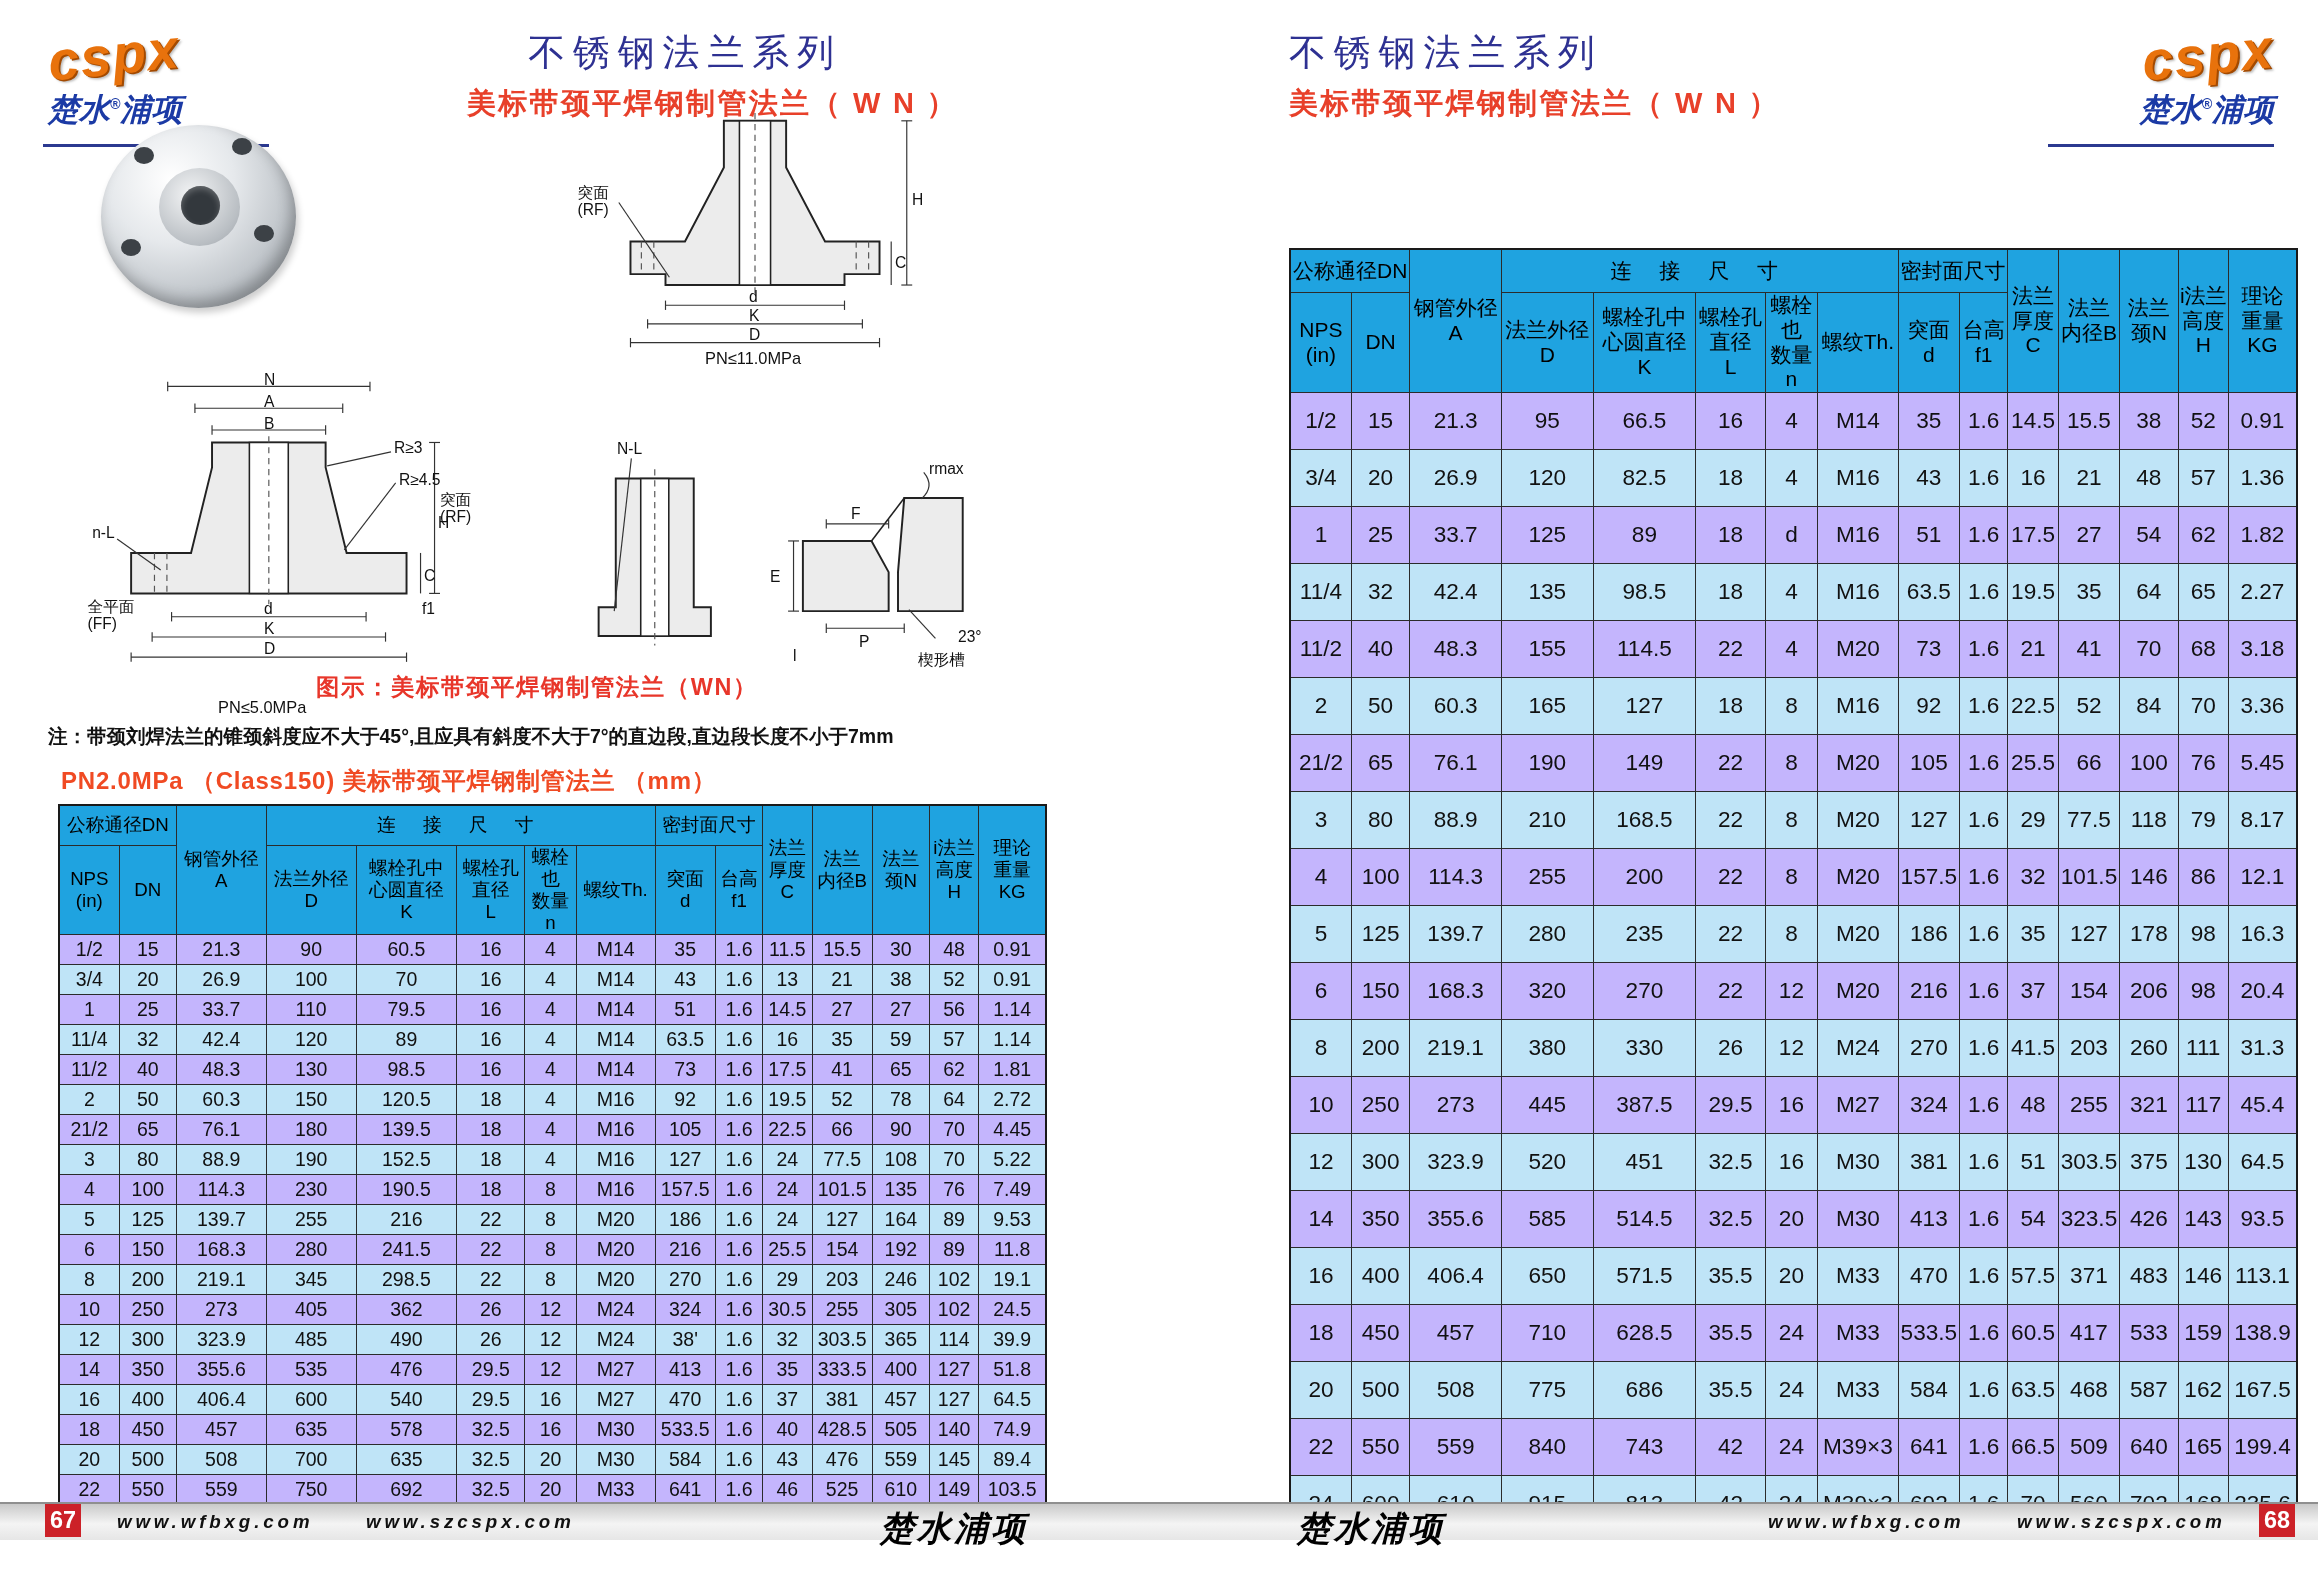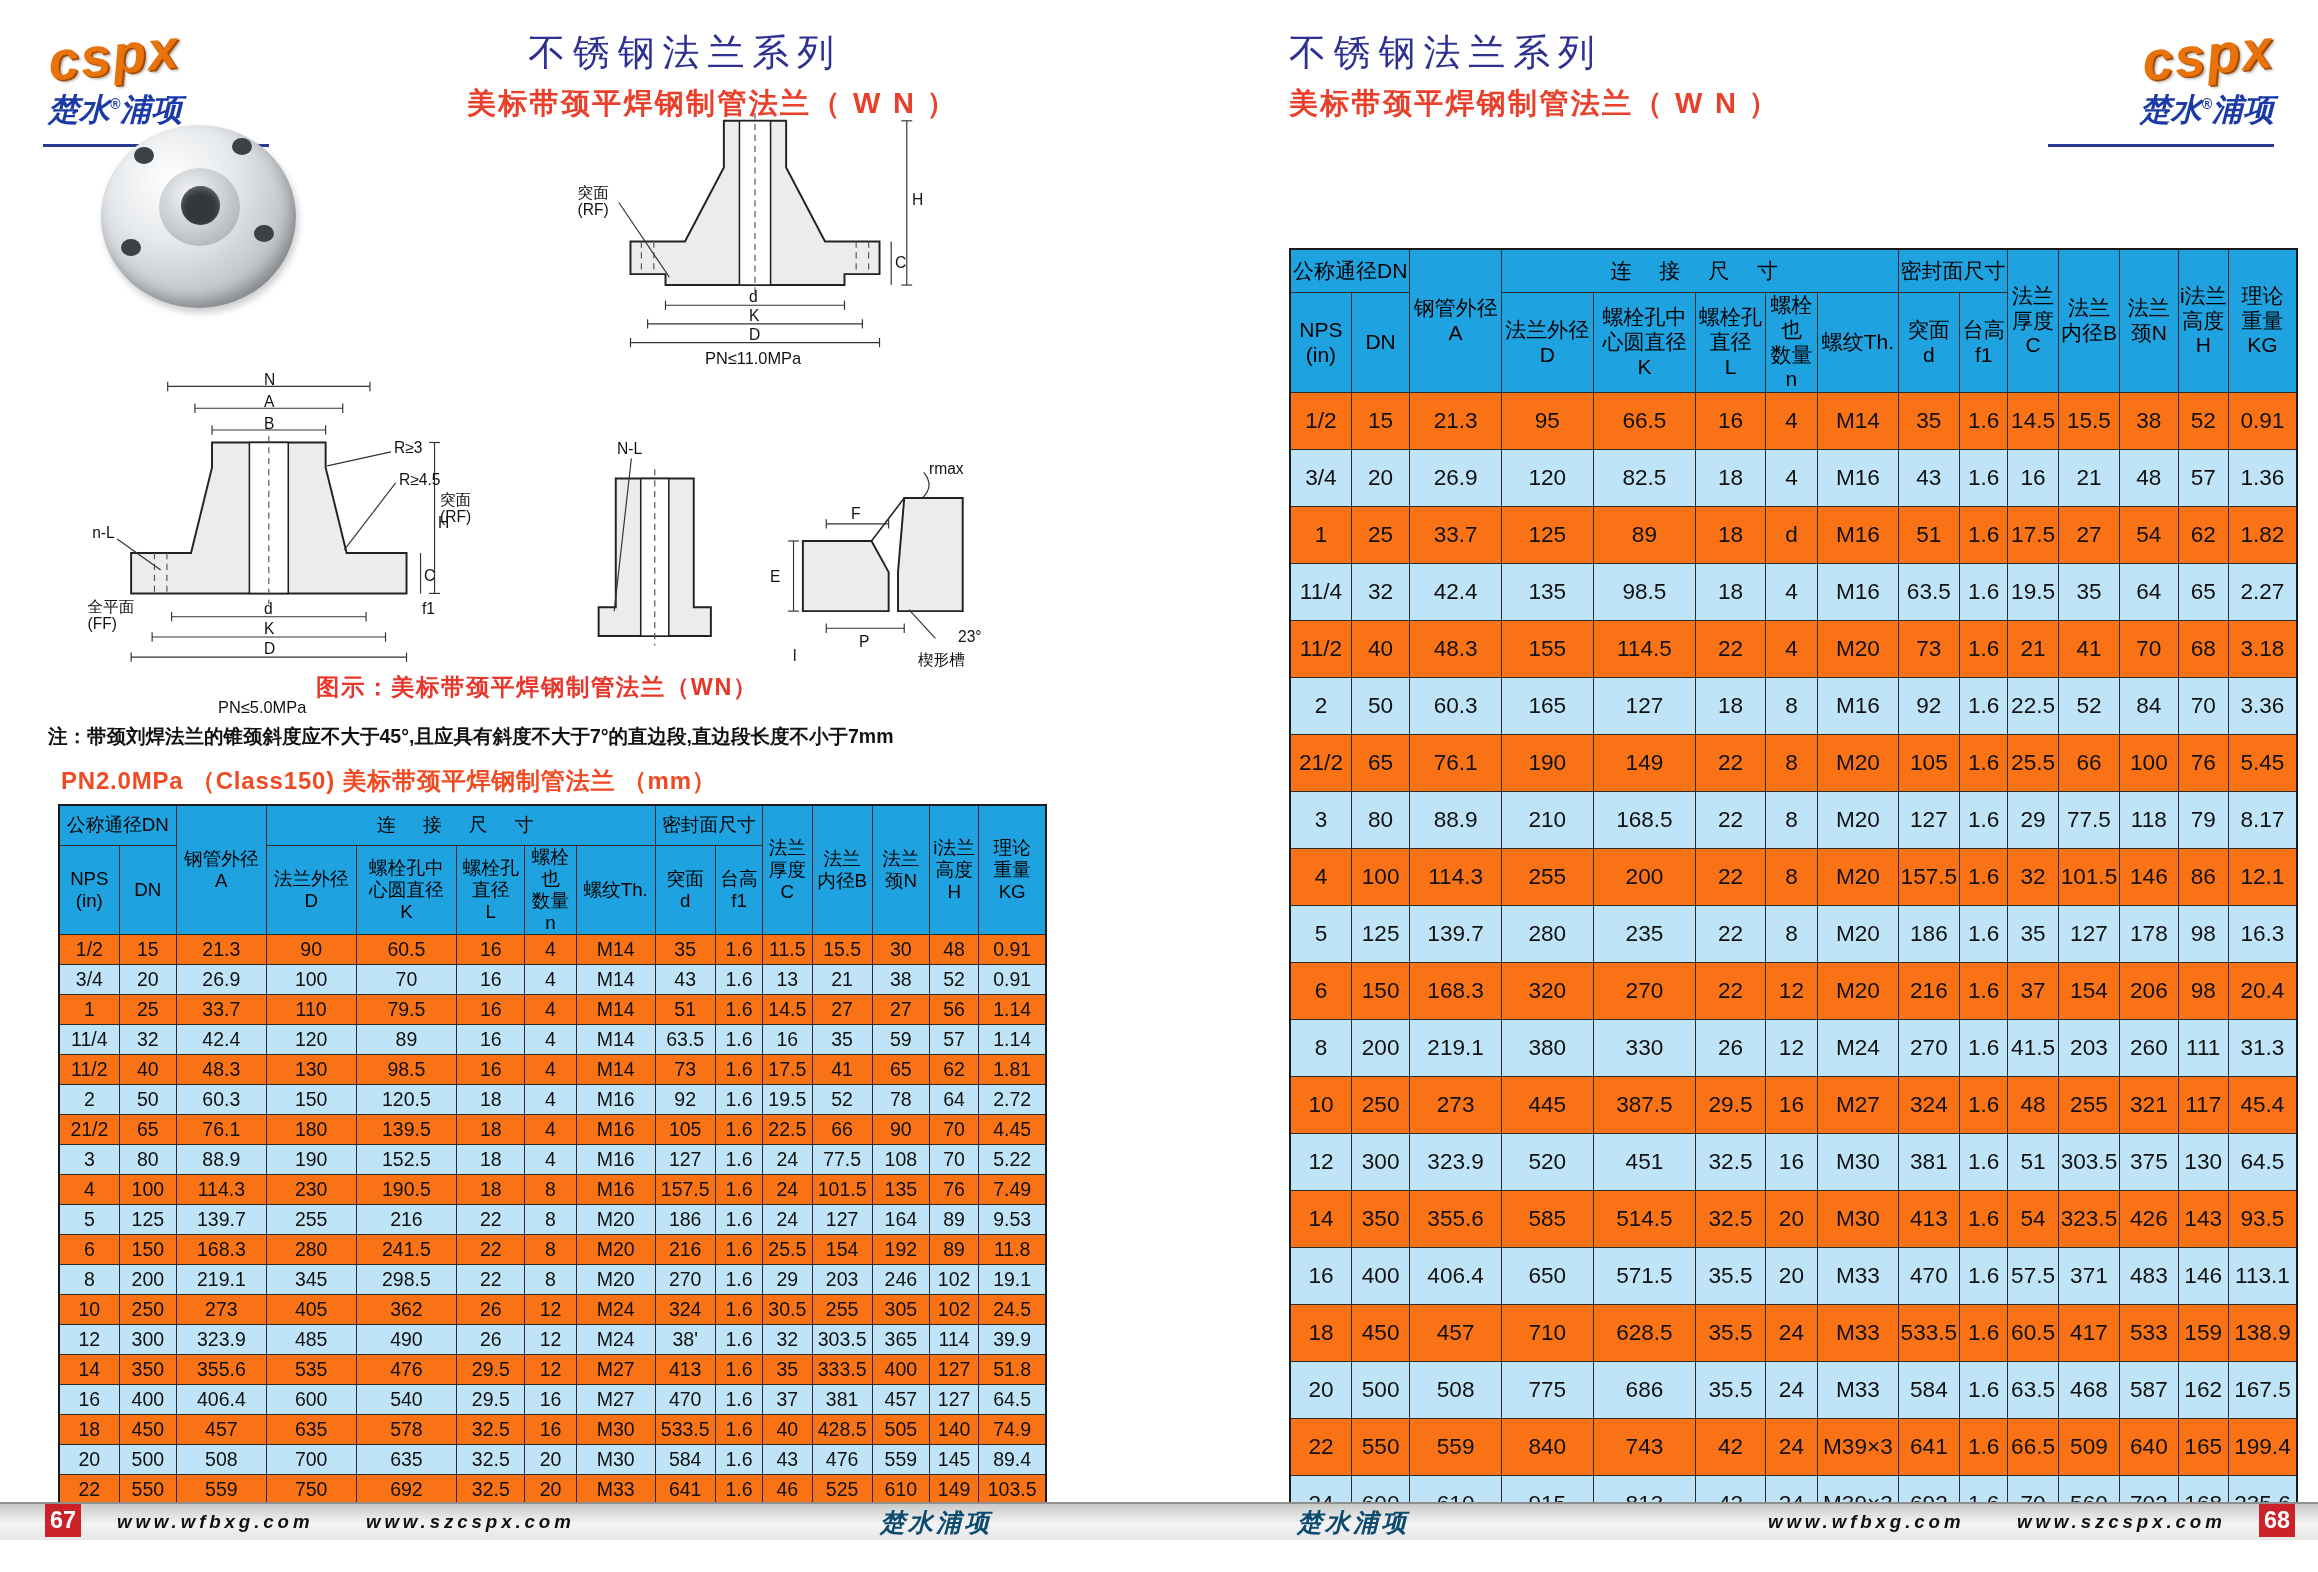--- a/index.html
+++ b/index.html
@@ -29,21 +29,21 @@
     background:radial-gradient(circle at 40% 35%,#f4f5f6,#b9bec3 70%,#9aa0a6);}
   .photo .bore{position:absolute;left:80px;top:61px;width:39px;height:39px;border-radius:50%;background:#33383d;
     box-shadow:inset 0 3.1px 6.2px rgba(255,255,255,.25);}
   .photo .hole{position:absolute;width:20px;height:17px;border-radius:50%;background:#3c4146;}
 
   .caption{font-size:23.4px;font-weight:700;color:#e8362a;text-align:center;letter-spacing:1.6px;}
   .note{font-size:19.5px;font-weight:700;color:#111;}
   .tbl-title{font-size:24px;font-weight:700;color:#f04a23;letter-spacing:0.8px;white-space:nowrap;}
 
   
-  table.tech{border-collapse:collapse;table-layout:fixed;background:#f97316;border:2.3px solid #1a1a1a;}
+  table.tech{border-collapse:collapse;table-layout:fixed;background:#c4b5fd;border:2.3px solid #1a1a1a;}
   table.tech th,table.tech td{border:1.6px solid #2b2b2b;text-align:center;vertical-align:middle;
     padding:0;white-space:pre-line;overflow:hidden;}
   table.tech th{background:#1fa3e0;font-weight:500;color:#000;}
   table.tech tbody tr:nth-child(even) td{background:#bfe4f7;}
   .wide-head{letter-spacing:11px;margin-top:46px;}
   #tblLeft{width:989px;font-size:19.5px;}
   #tblLeft th{font-size:18.7px;line-height:1.18;}
   #tblLeft thead tr:nth-child(1) th{height:39px;}
   #tblLeft thead tr:nth-child(2) th{height:87px;}
   #tblLeft td{height:29px;line-height:1;}
@@ -52,21 +52,21 @@
   #tblRight thead tr:nth-child(1) th{height:42px;}
   #tblRight thead tr:nth-child(2) th{height:97px;}
   #tblRight td{height:56px;line-height:1;}
 
   
   .footer-bar{left:0;top:1502px;width:2319px;height:36px;
     background:linear-gradient(#c9c9c9,#f4f4f4 55%,#e6e6e6);border-top:2.3px solid #8f8f8f;}
   .pagebox{width:36px;height:33px;background:#cc2128;color:#fff;font-size:23.4px;font-weight:700;
     display:flex;align-items:center;justify-content:center;}
   .url{font-size:18.7px;font-weight:700;font-style:italic;letter-spacing:3.9px;color:#111;white-space:nowrap;}
-  .brand-script{font-size:25px;font-weight:700;font-style:italic;color:#0c4a6e;letter-spacing:3.1px;white-space:nowrap;}
+  .brand-script{font-size:34px;font-weight:700;font-style:italic;color:#000000;letter-spacing:3.1px;white-space:nowrap;}
 
   svg .ln{stroke:#222;stroke-width:2;fill:none;}
   svg .body{fill:#ececec;stroke:#222;stroke-width:2.5;}
   svg .bore{fill:#ffffff;stroke:#222;stroke-width:2;}
   svg .dim{stroke:#333;stroke-width:1.5;}
   svg .dash{stroke:#555;stroke-width:1.5;stroke-dasharray:8 6;}
 </style>
 </head>
 <body>
 

